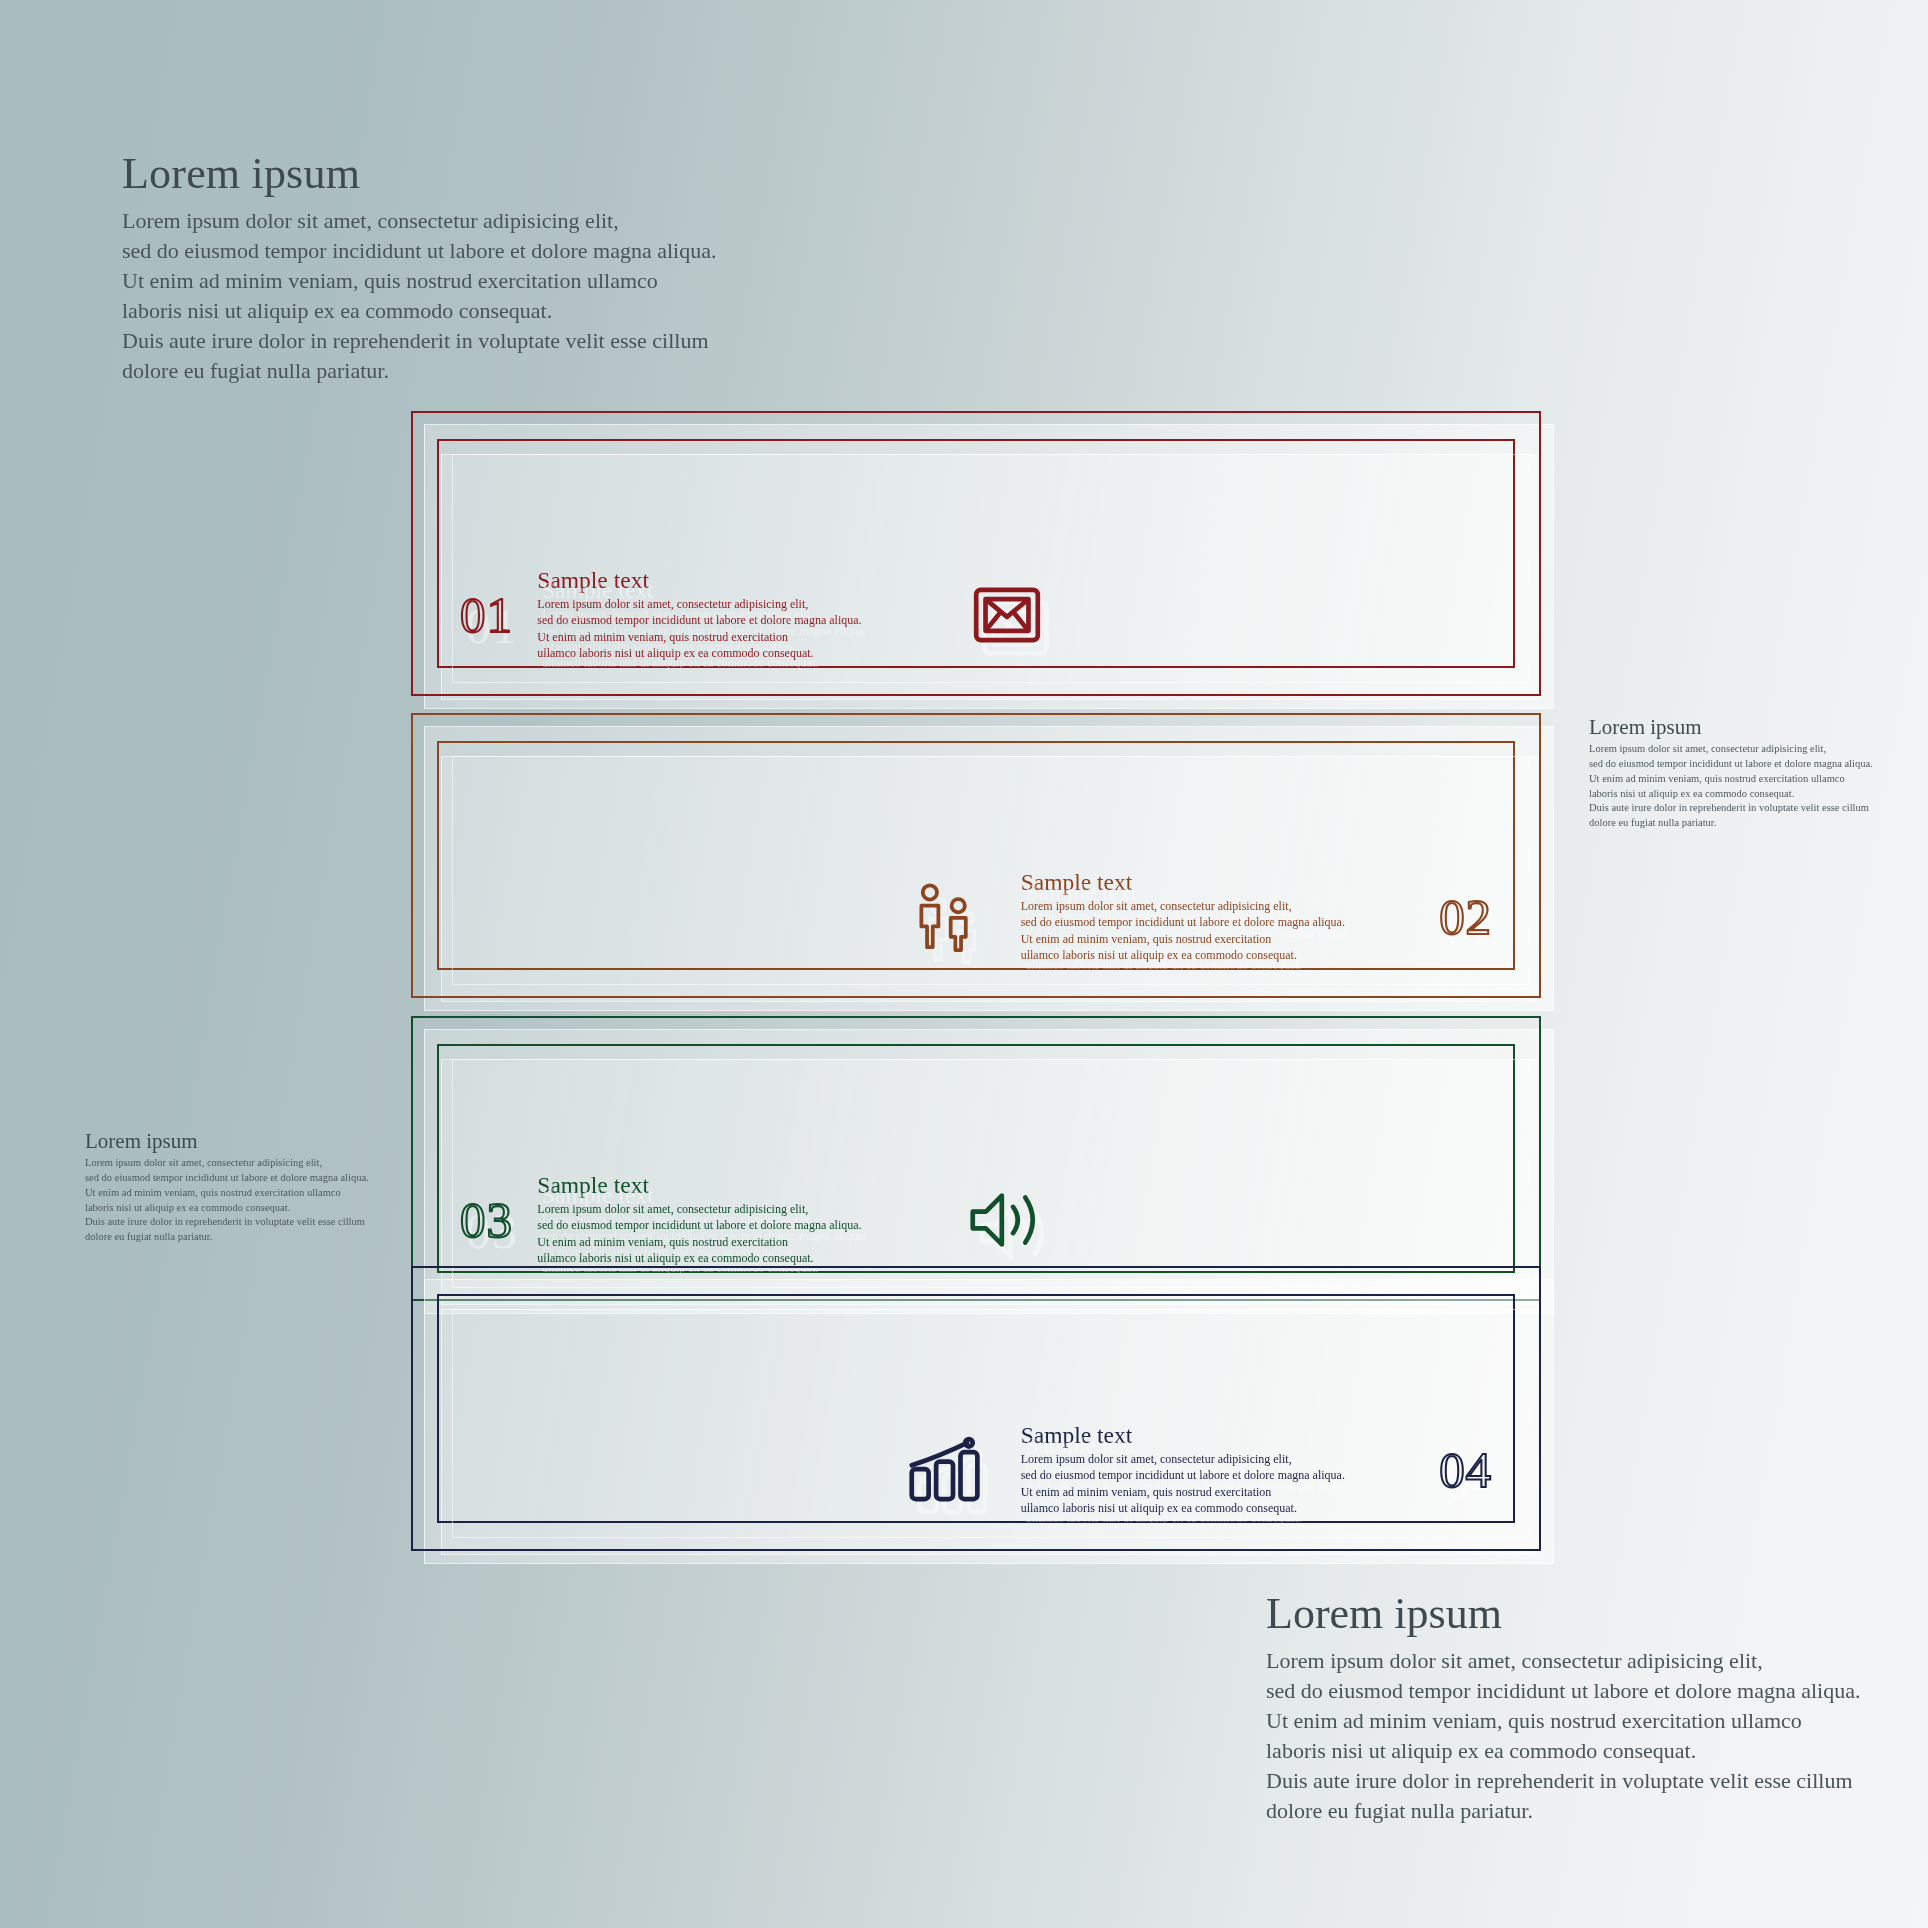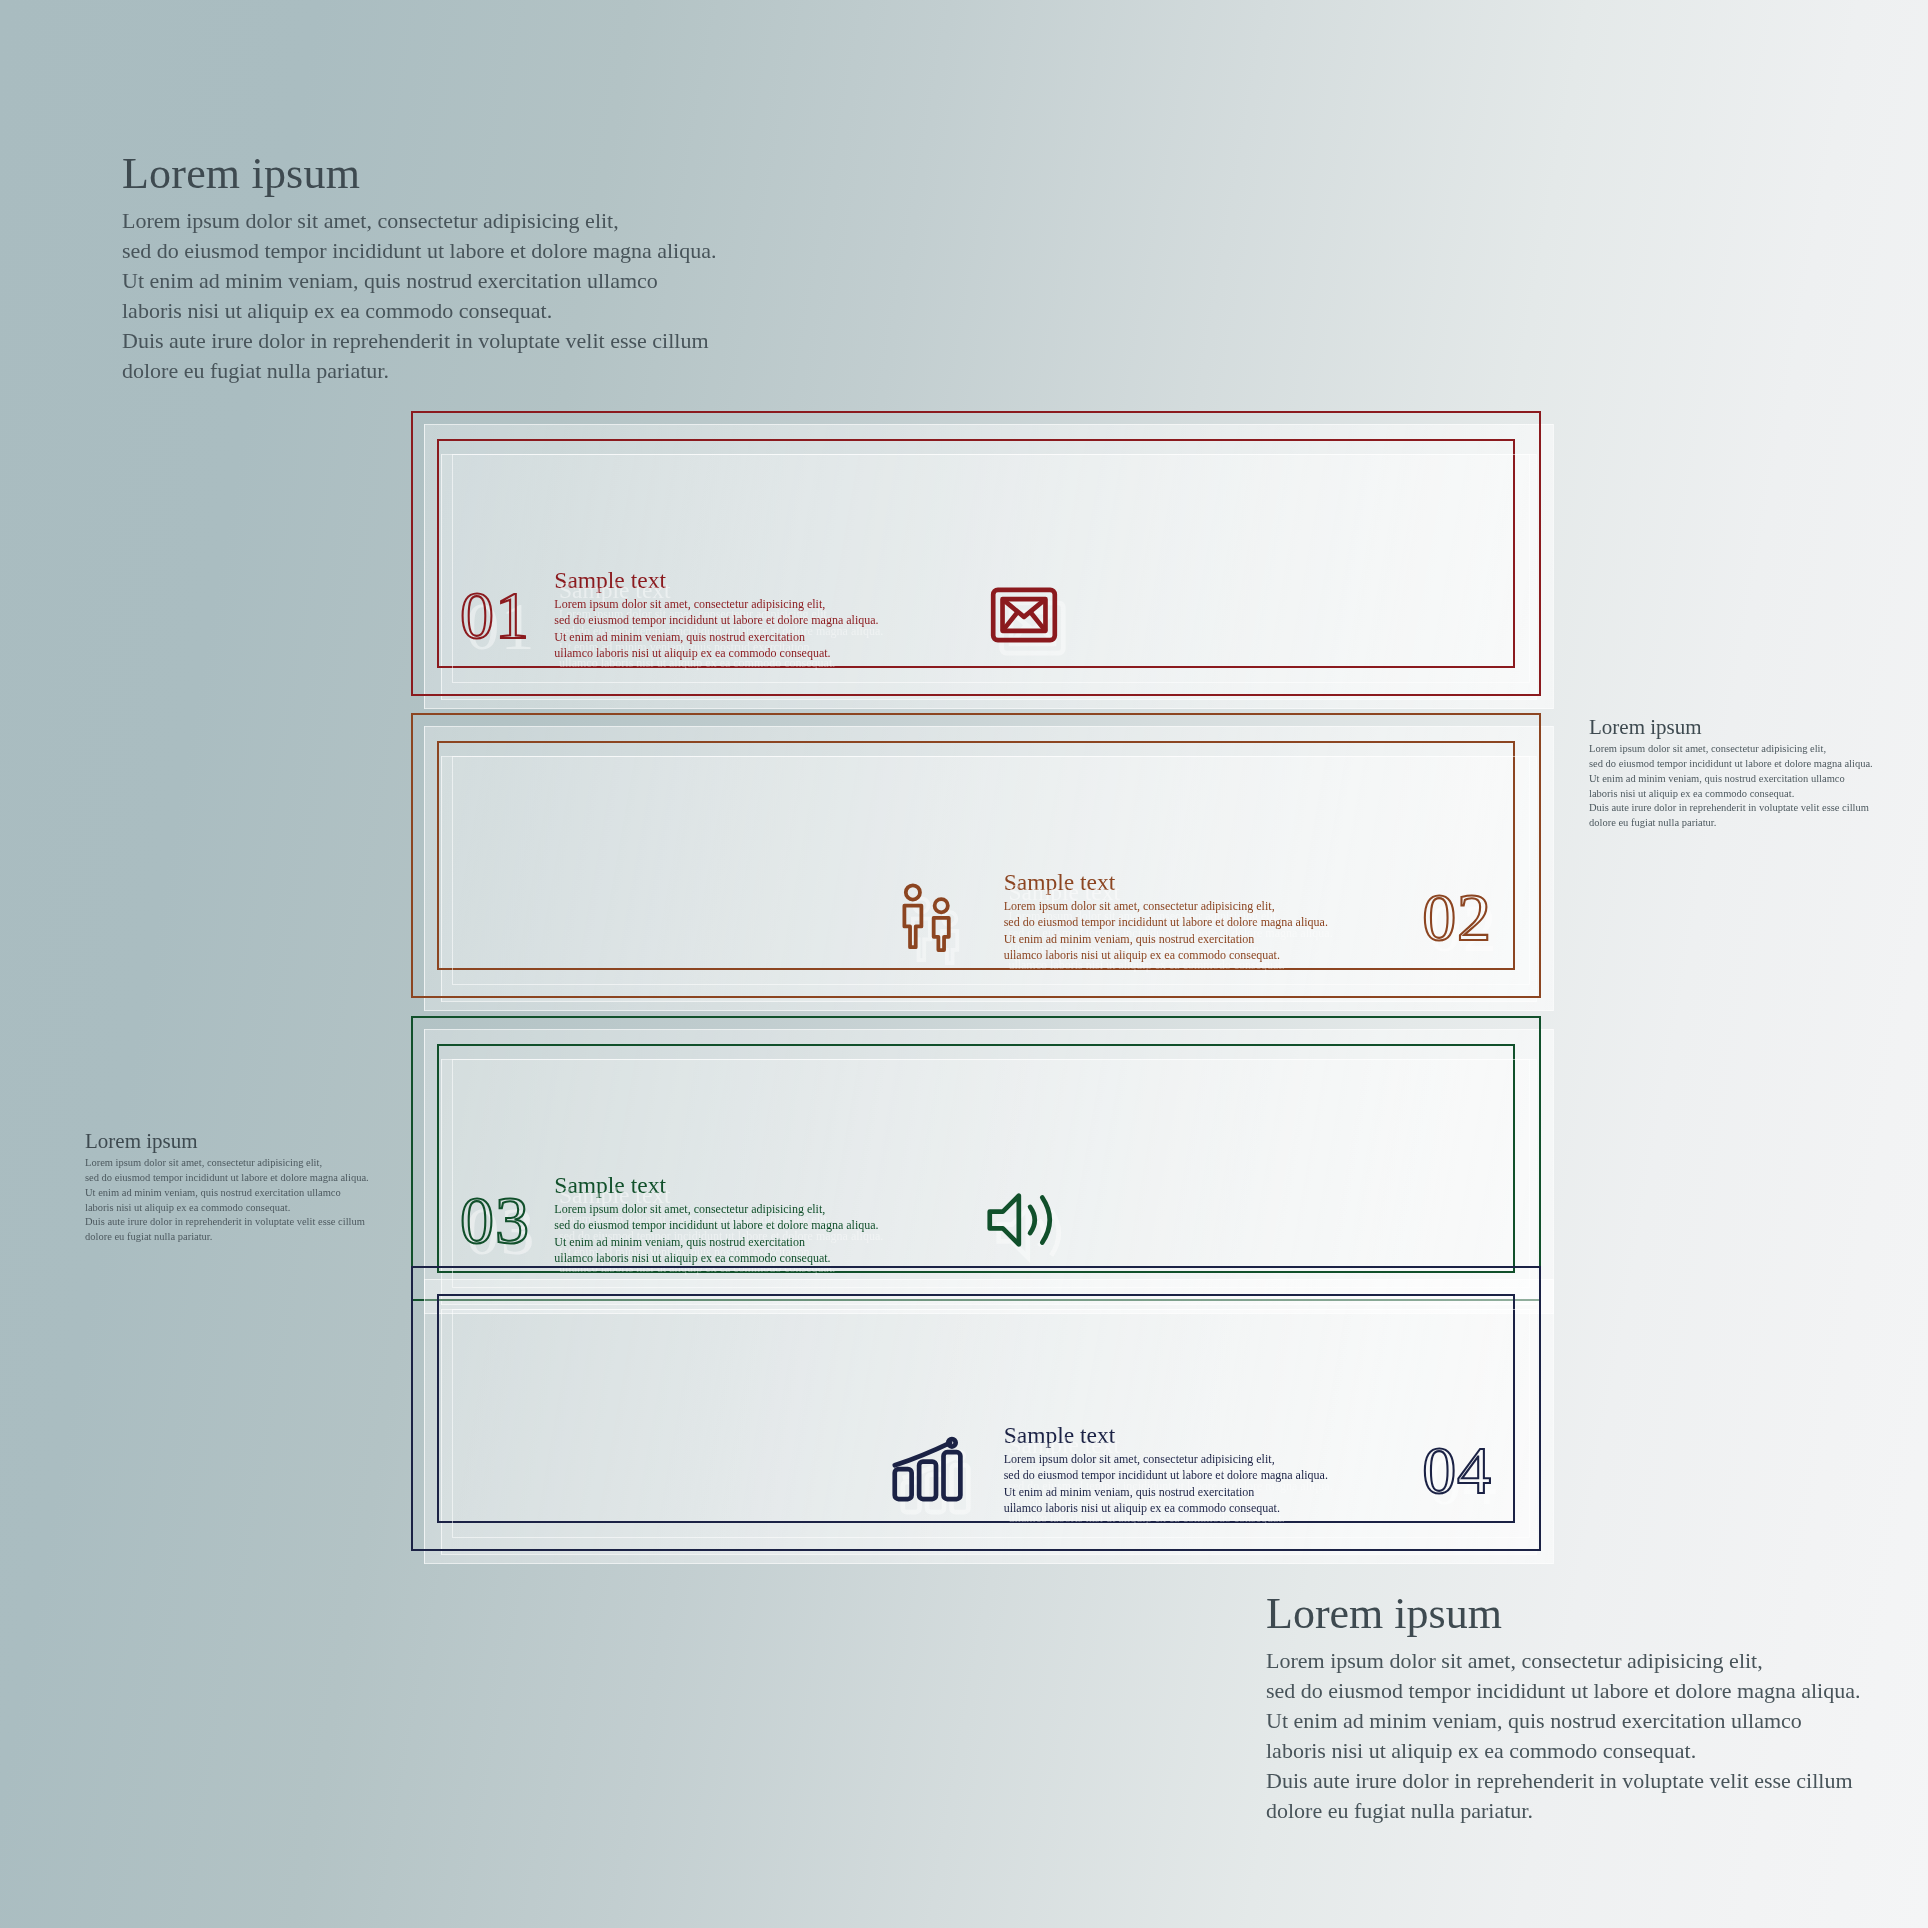--- a/index.html
+++ b/index.html
@@ -134,21 +134,21 @@
     left: 49px; right: 49px;
     bottom: 24.5px;
     height: 113px;
     display: flex;
     align-items: center;
     gap: 0;
   }
   .panel.reverse .content { flex-direction: row-reverse; }
 
   .num {
-    font-size: 68px;
+    font-size: 51px;
     line-height: 1;
     color: var(--accent);
     -webkit-text-stroke: 0px;
     font-weight: normal;
     letter-spacing: 0.9px;
     position: relative;
     flex: 0 0 auto;
     text-shadow:
        0.9px 0 0 var(--bg-tint),
       -0.9px 0 0 var(--bg-tint),

